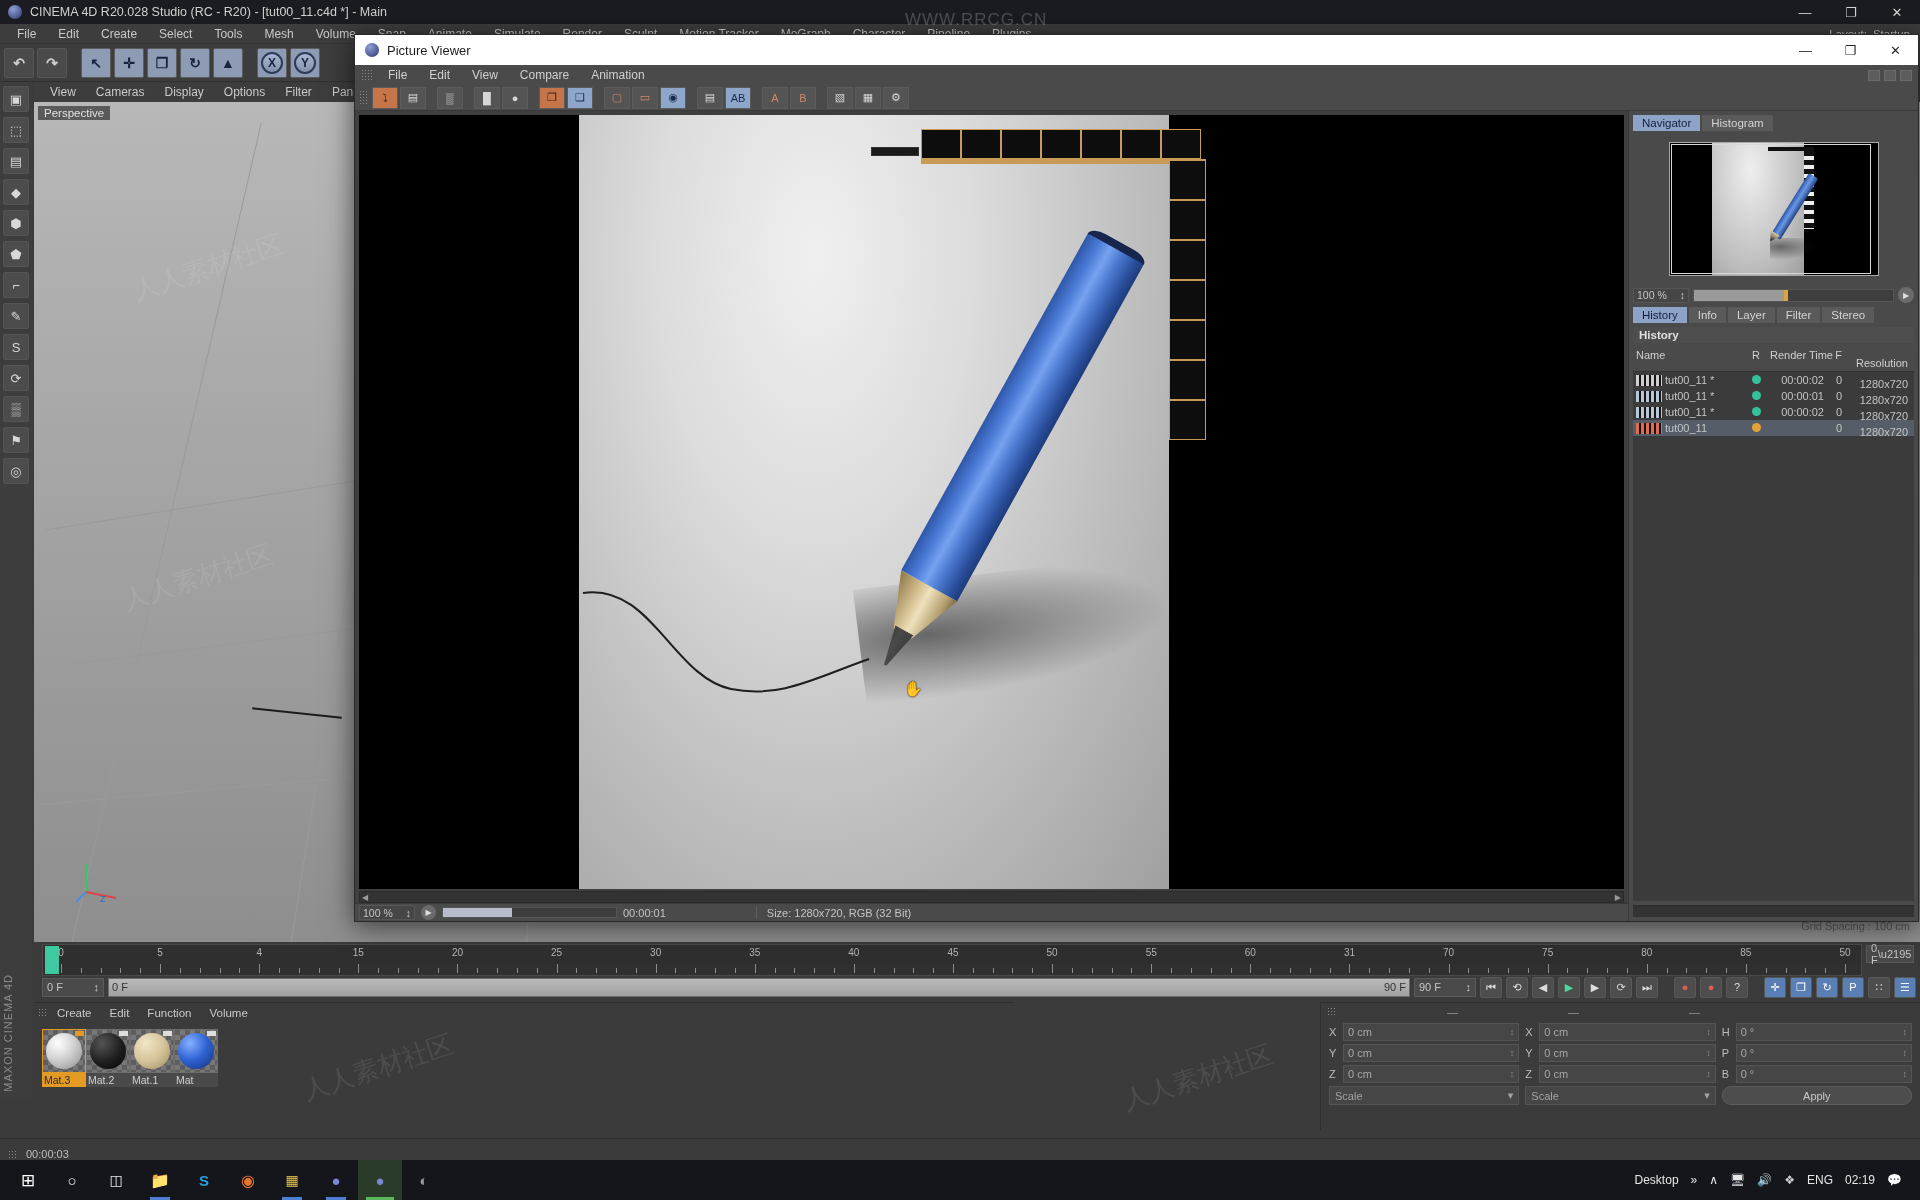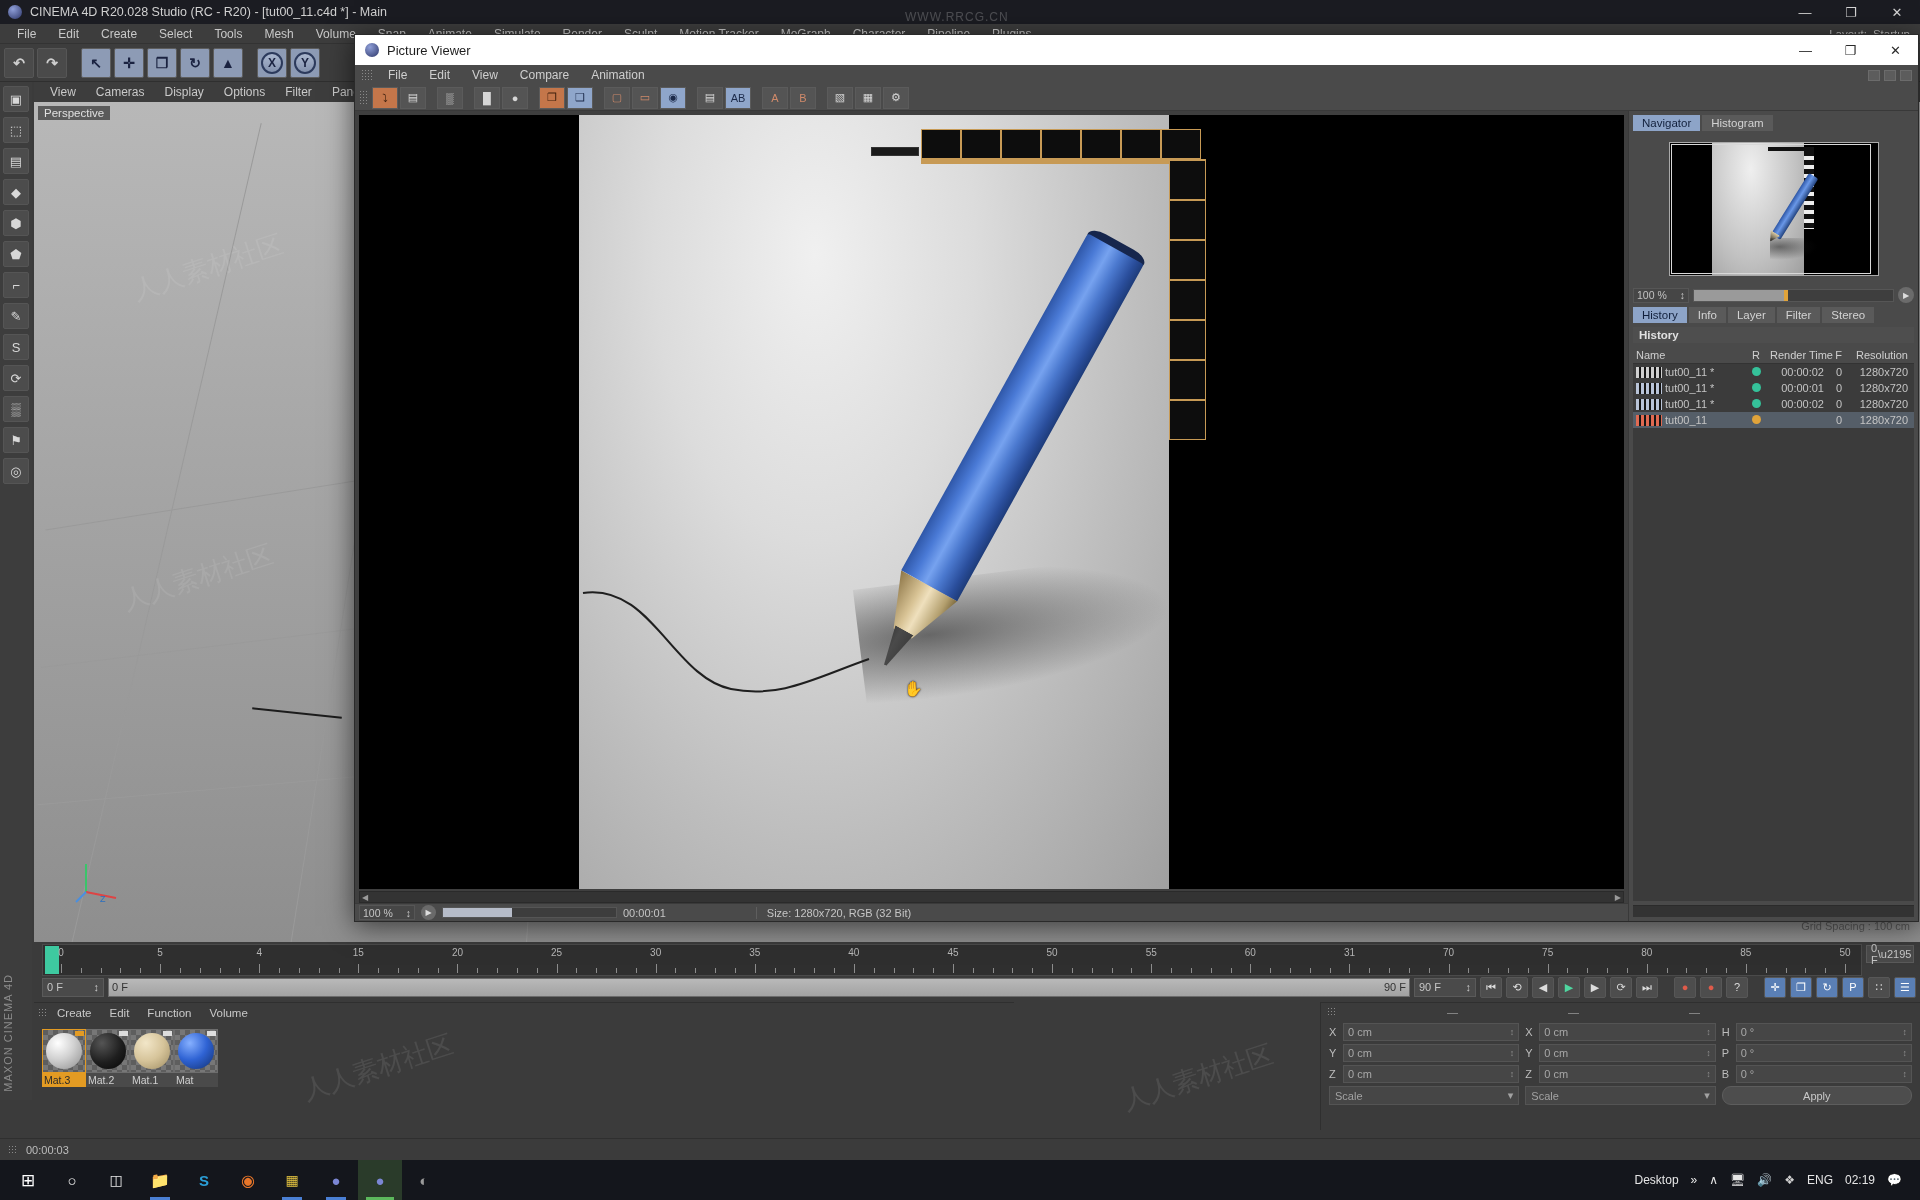--- a/index.html
+++ b/index.html
@@ -113,21 +113,21 @@
     font-size:11px; color:#a8a8a8; padding:0 4px; display:flex; align-items:center;
     justify-content:space-between; }
   .cinput .sp { color:#8d8d8d; font-size:9px; }
   .cbtn { height:19px; background:#4d4d4d; border:1px solid #5d5d5d; border-radius:9px;
     font-size:11px; color:#c9c9c9; display:flex; align-items:center; justify-content:center; }
   .cdrop { height:19px; background:#464646; border:1px solid #545454; font-size:11px;
     color:#a2a2a2; display:flex; align-items:center; justify-content:space-between; padding:0 5px; }
 
   
   #c4d-status { position:absolute; left:0; right:0; bottom:0; height:22px;
-    background:#3b3b3b; display:flex; align-items:center; padding-left:8px;
+    background:#3b3b3b; display:flex; align-items:flex-end; padding-left:8px;
     font-size:11px; color:#bdbdbd; border-top:1px solid #2f2f2f; }
 
   
   #pv {
     position:absolute; left:354px; top:34px; width:1565px; height:888px;
     background:#3f3f3f; box-shadow:0 4px 26px rgba(0,0,0,.6);
     border:1px solid #2a2a2a;
   }
   #pv-titlebar { height:30px; background:#ffffff; display:flex; align-items:center;
     padding-left:10px; color:#1e1e1e; font-size:13px; position:relative; }
@@ -211,30 +211,30 @@
   #navi-knob { width:16px;height:16px;border-radius:50%;background:#6b6b6b;
     display:flex;align-items:center;justify-content:center;font-size:8px;color:#ddd;}
   #hist-title { background:#4e4e4e; font-size:11.5px; color:#e0e0e0; font-weight:bold; padding:2px 6px; }
   #hist-table { background:#3b3b3b; font-size:11px; flex:1; overflow:hidden; }
   #hist-head { display:flex; background:#4a4a4a; color:#cfcfcf; border-bottom:1px solid #333; }
   #hist-head div { padding:2px 3px; white-space:nowrap; }
   .hrow { display:flex; align-items:center; color:#c4c4c4; height:16px; }
   .hrow.sel { background:#555e68; }
   .hrow div { padding:0 3px; white-space:nowrap; overflow:hidden; }
   .c-name{width:112px;} .c-r{width:22px;text-align:center;} .c-rt{width:60px;text-align:right;}
-  .c-f{width:18px;text-align:right;} .c-res{width:66px;text-align:right;}
+  .c-f{width:18px;text-align:right;} .c-res{width:66px;text-align:right;margin-top:8px;}
   .filmicon { width:26px;height:11px;margin-right:3px;
     background:repeating-linear-gradient(90deg,#ddd 0 2px,#111 2px 4px); display:inline-block; vertical-align:middle;}
   .dot { width:9px;height:9px;border-radius:50%;display:inline-block; }
   #hist-scroll { height:12px; background:#333; border-top:1px solid #2b2b2b; }
 
   
   .wm { position:absolute; color:rgba(255,255,255,.09); font-size:26px;
     transform:rotate(-18deg); pointer-events:none; user-select:none; white-space:nowrap; }
-  #wm-url { position:absolute; left:905px; top:10px; font-size:12px;
+  #wm-url { position:absolute; left:905px; top:10px; font-size:17px;
     color:rgba(255,255,255,.22); letter-spacing:1px;text-align:right; }
 
   
   #taskbar { position:absolute; left:0; right:0; bottom:0; height:40px;
     background:#14161c; display:flex; align-items:center; padding:0 6px; }
   .tbi { width:44px; height:40px; display:flex; align-items:center; justify-content:center; position:relative; }
   .tbi.active { background:#2a3b2a; }
   .tbi.active::after { content:""; position:absolute; bottom:0; left:8px; right:8px; height:3px; background:#5cb85c; }
   .tbi.run::after { content:""; position:absolute; bottom:0; left:12px; right:12px; height:3px; background:#4a7fd4; }
   #tray { margin-left:auto; display:flex; align-items:center; gap:12px;

